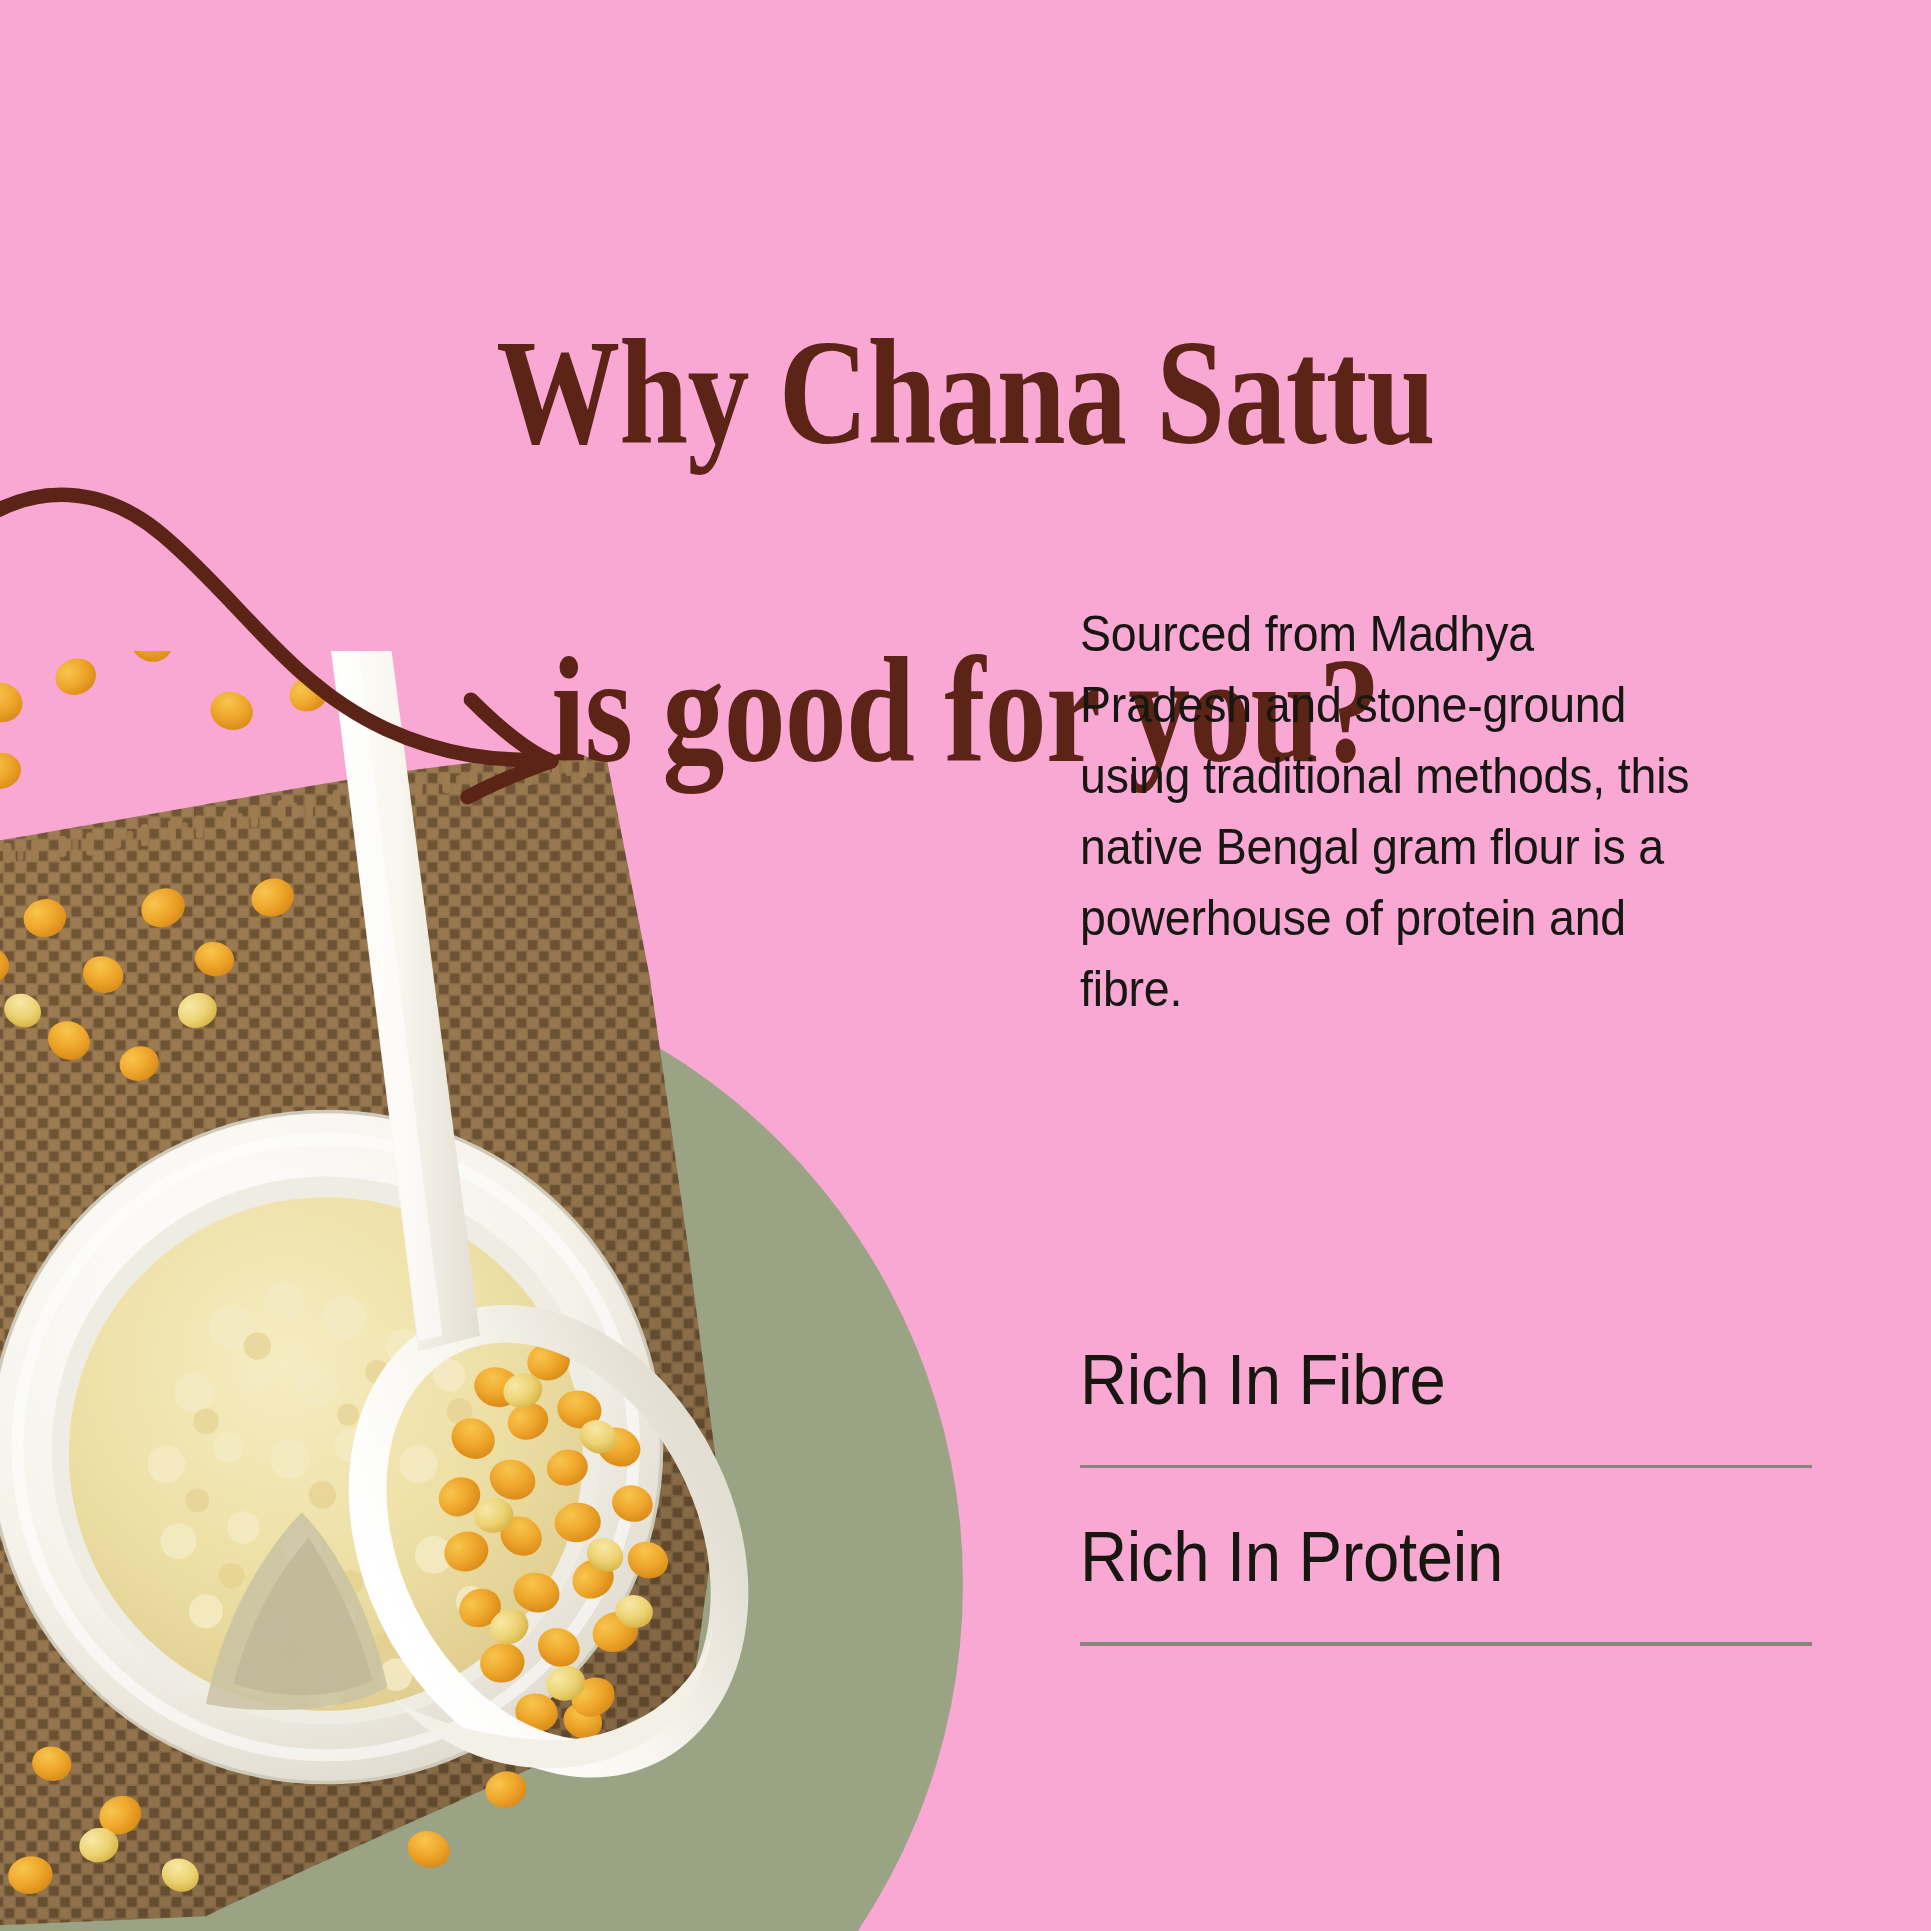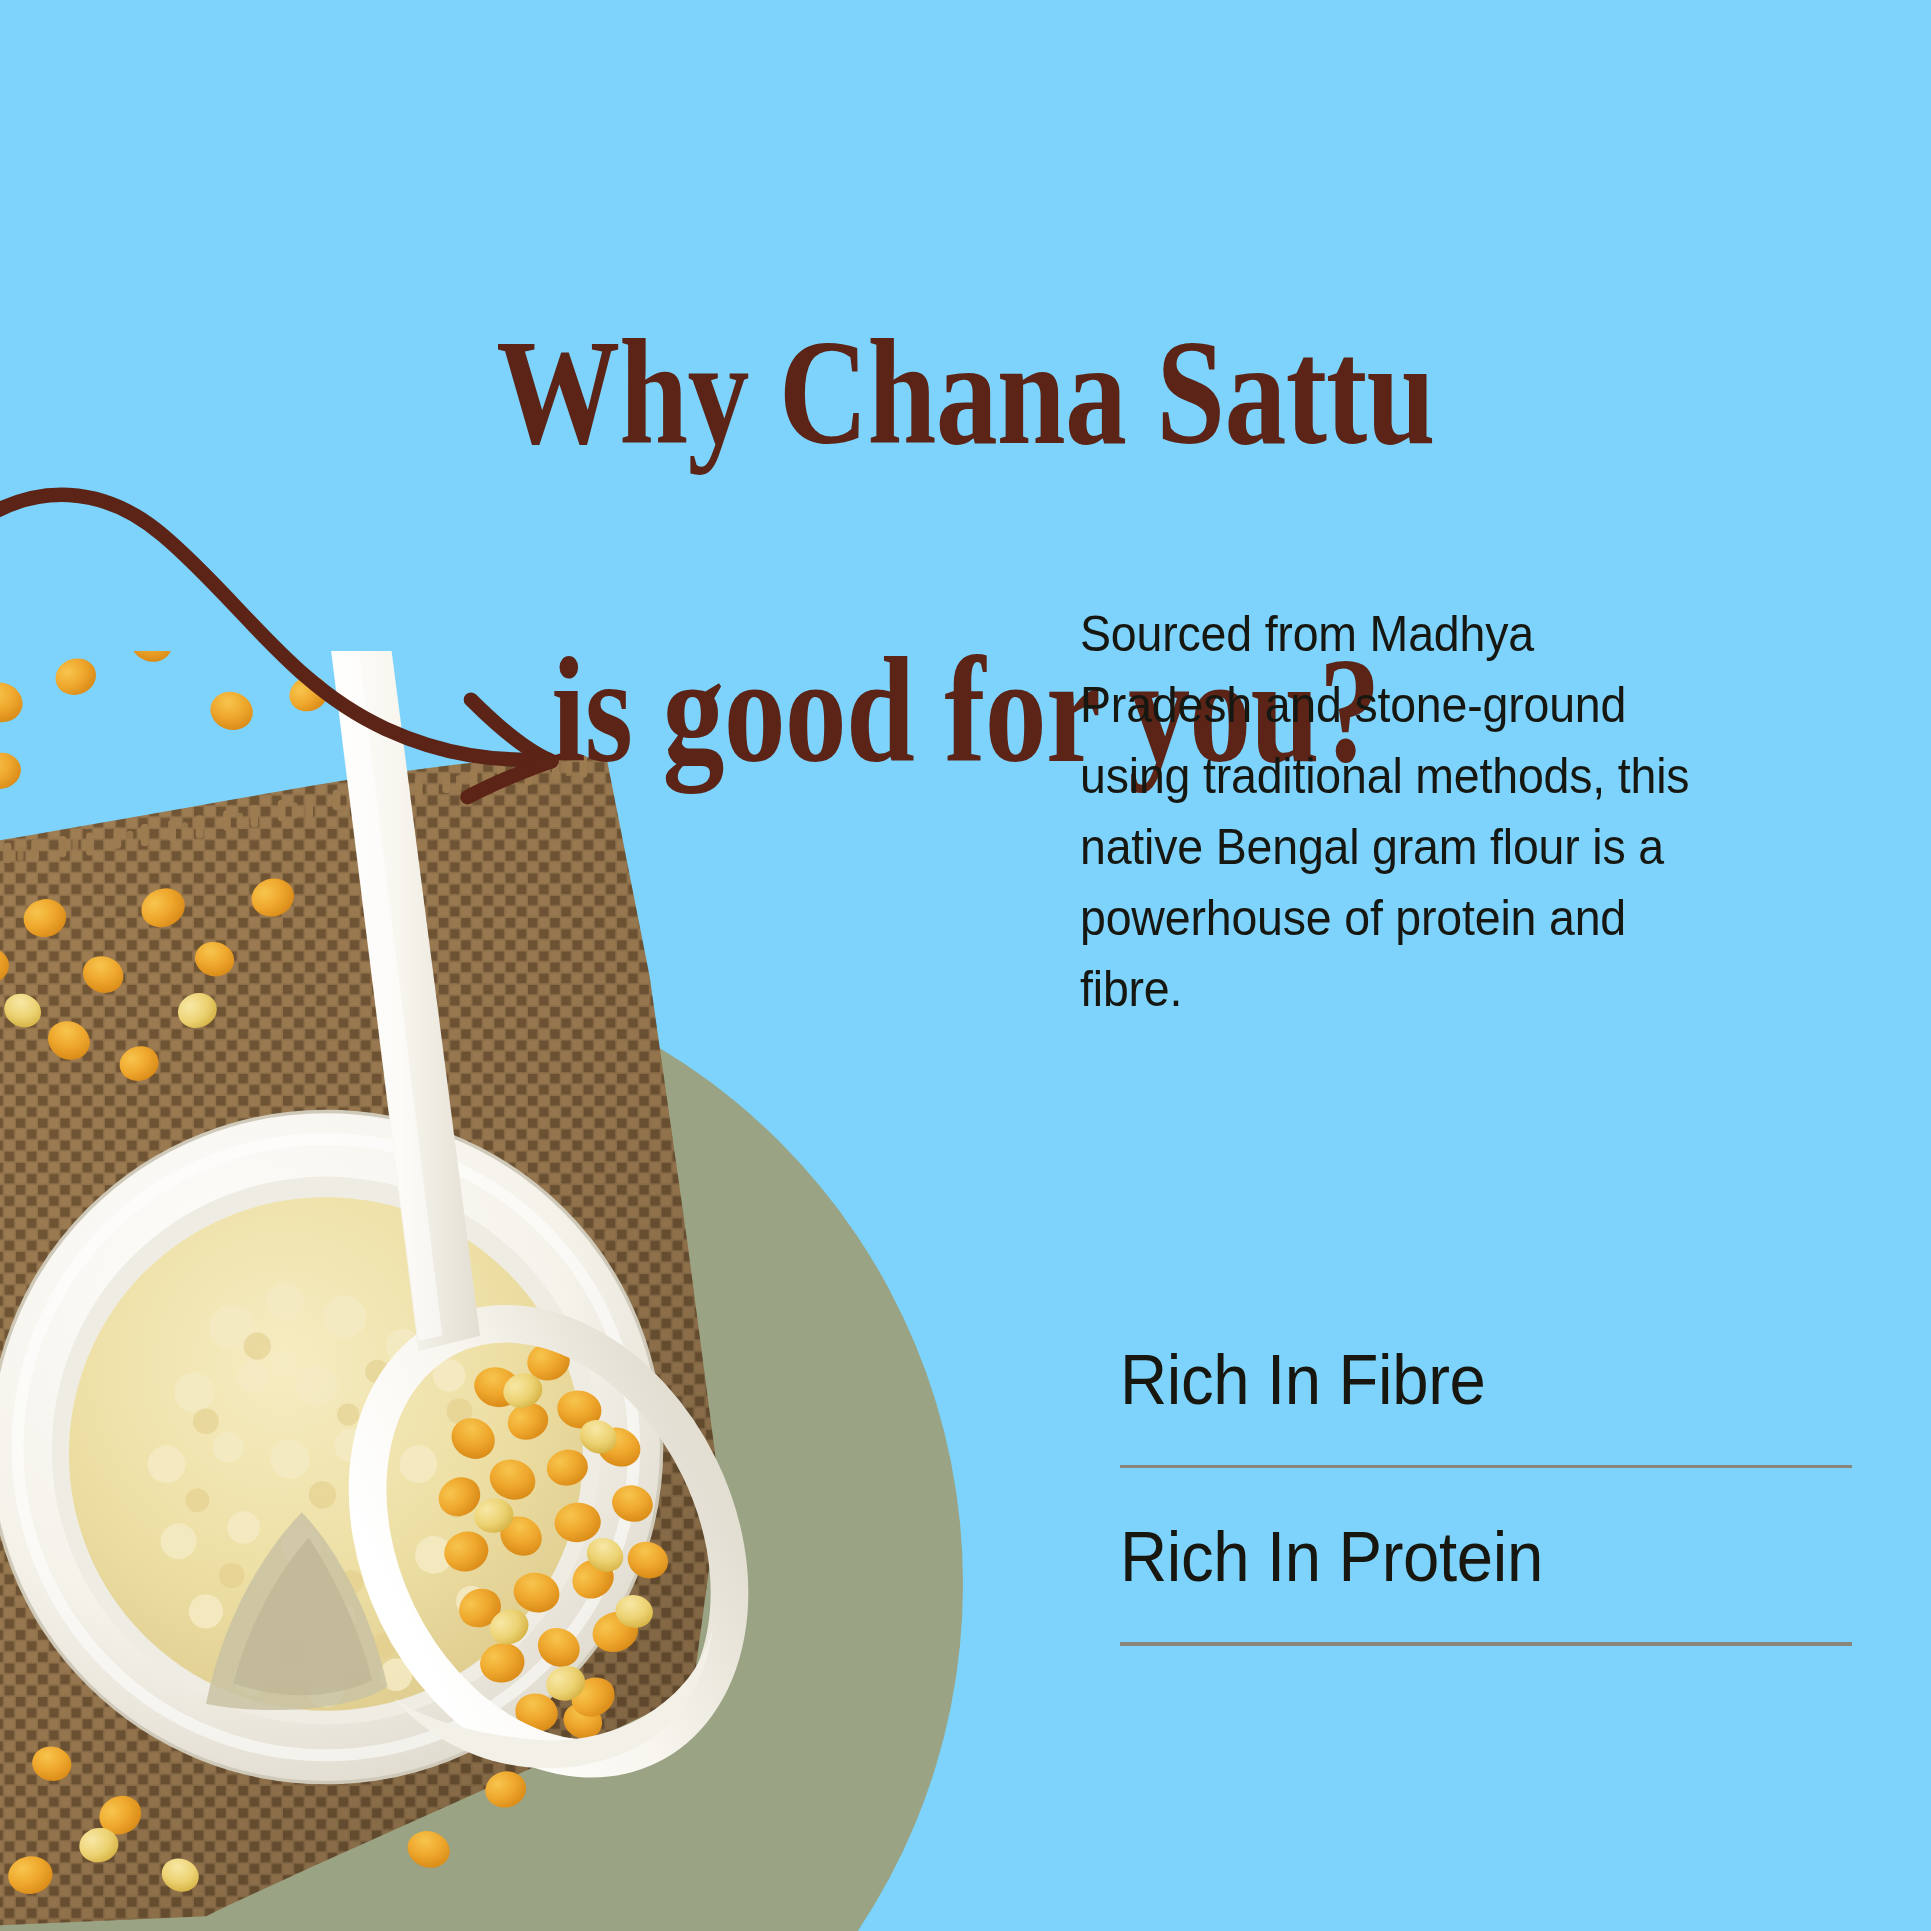--- a/index.html
+++ b/index.html
@@ -6,21 +6,21 @@
   * { margin:0; padding:0; box-sizing:border-box; }
   html, body {
     width:1931px; height:1931px;
     overflow:hidden;
     background:#f2efe2;
     font-family:"Liberation Sans", sans-serif;
   }
   #poster {
     position:relative;
     width:1931px; height:1931px;
-    background:#7dd3fc;
+    background:#f9a8d4;
     overflow:hidden;
   }
 
   
   .headline {
     position:absolute;
     left:0; top:150px;
     width:1931px;
     text-align:center;
     color:#5c2416;
@@ -75,21 +75,21 @@
     line-height:1.42;
     letter-spacing:-0.2px;
     font-weight:400;
     transform:scaleX(0.93);
     transform-origin:0 0;
     z-index:6;
   }
 
   .benefits {
     position:absolute;
-    left:1120px; top:1344px;
+    left:1080px; top:1344px;
     width:736px;
     z-index:6;
   }
   .benefit-row { position:relative; }
   .benefit-label {
     color:#17160f;
     font-size:71px;
     line-height:1.0;
     letter-spacing:-0.4px;
     white-space:nowrap;

